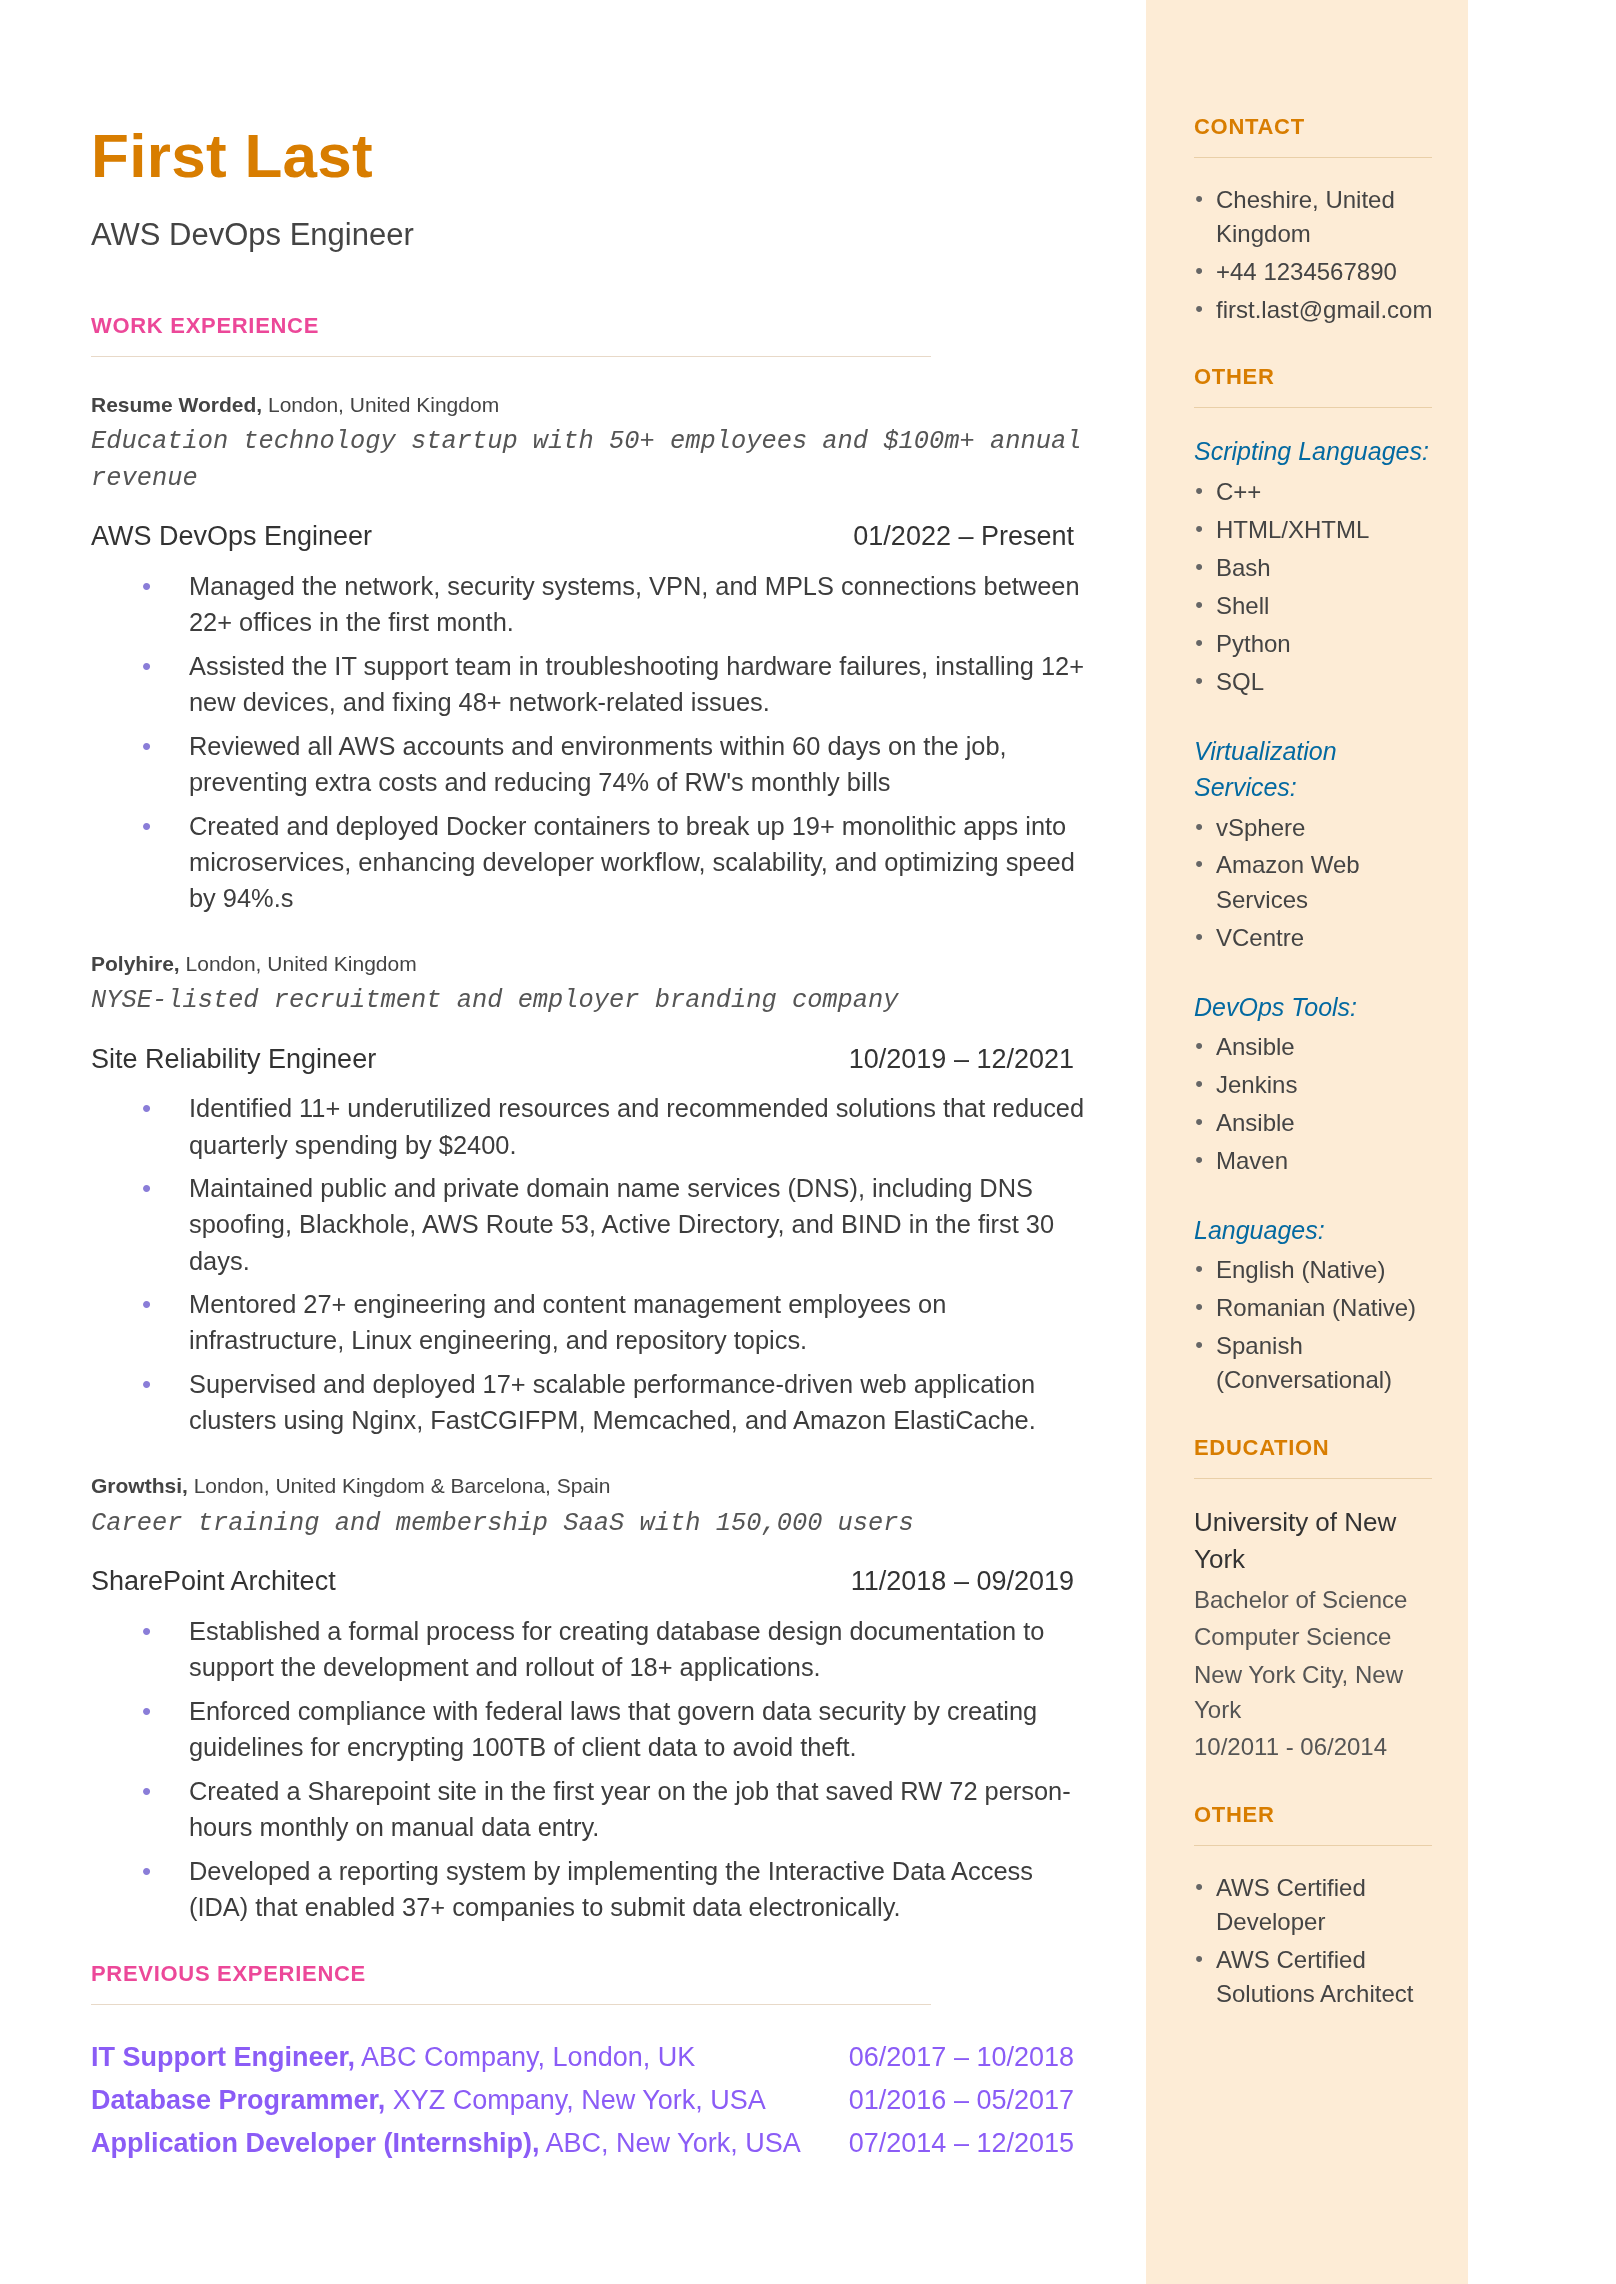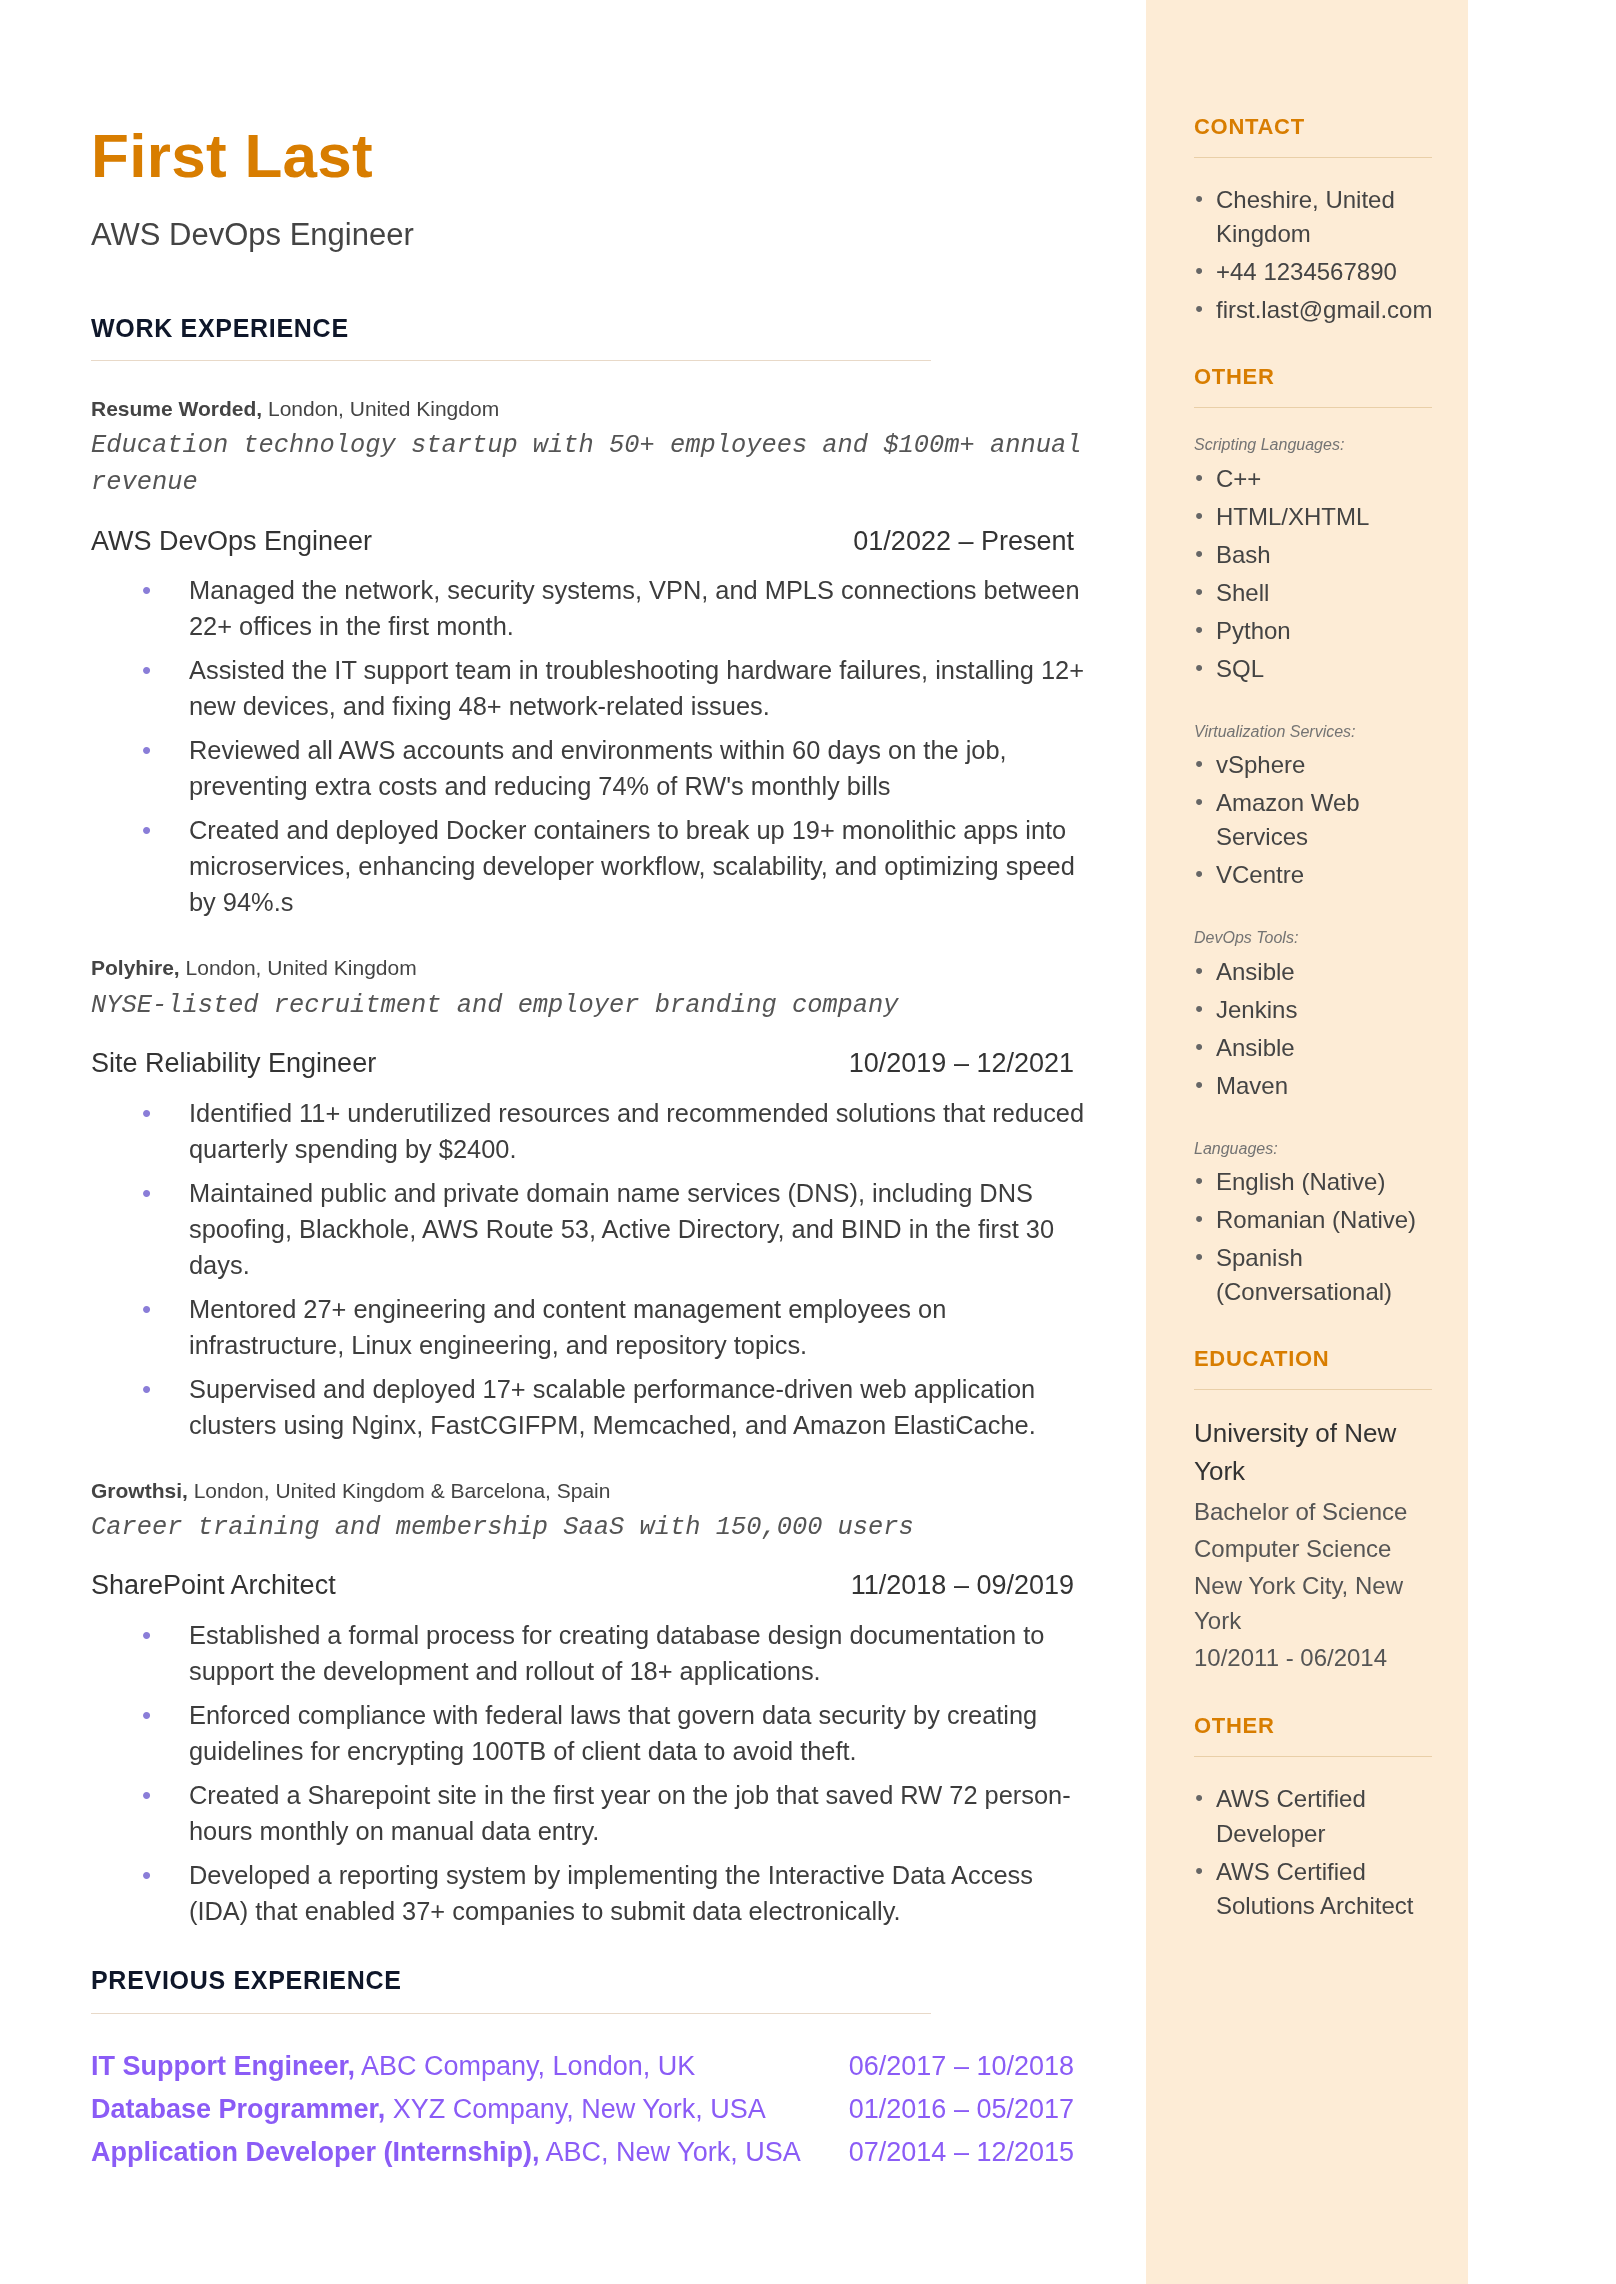--- a/index.html
+++ b/index.html
@@ -31,23 +31,23 @@
     color: #d87d00;
     letter-spacing: 0.3px;
     margin-bottom: 11.7px;
   }
   .title {
     font-size: 31px;
     color: #444;
     margin-bottom: 52px;
   }
   .section-h {
-    font-size: 25px;
+    font-size: 22px;
     font-weight: 700;
-    color: #0f172a;
+    color: #ec4899;
     letter-spacing: 0.7px;
     margin-bottom: 14.3px;
   }
   .rule {
     border: none;
     border-top: 1.3px solid #e8d9c8;
     margin-bottom: 33px;
   }
   .rule-short {
     width: 840px;
@@ -131,22 +131,22 @@
   ul.sb li::before {
     content: "•";
     position: absolute;
     left: 1.3px;
     top: 0;
     color: #666;
     font-size: 22px;
   }
   .sb-sub {
     font-style: italic;
-    font-size: 16px;
-    color: #737373;
+    font-size: 25px;
+    color: #0369a1;
     margin-bottom: 5.2px;
   }
   .edu-uni {
     font-size: 26px;
     color: #333;
     margin-bottom: 3.9px;
   }
   .edu-line {
     font-size: 24px;
     color: #555;

